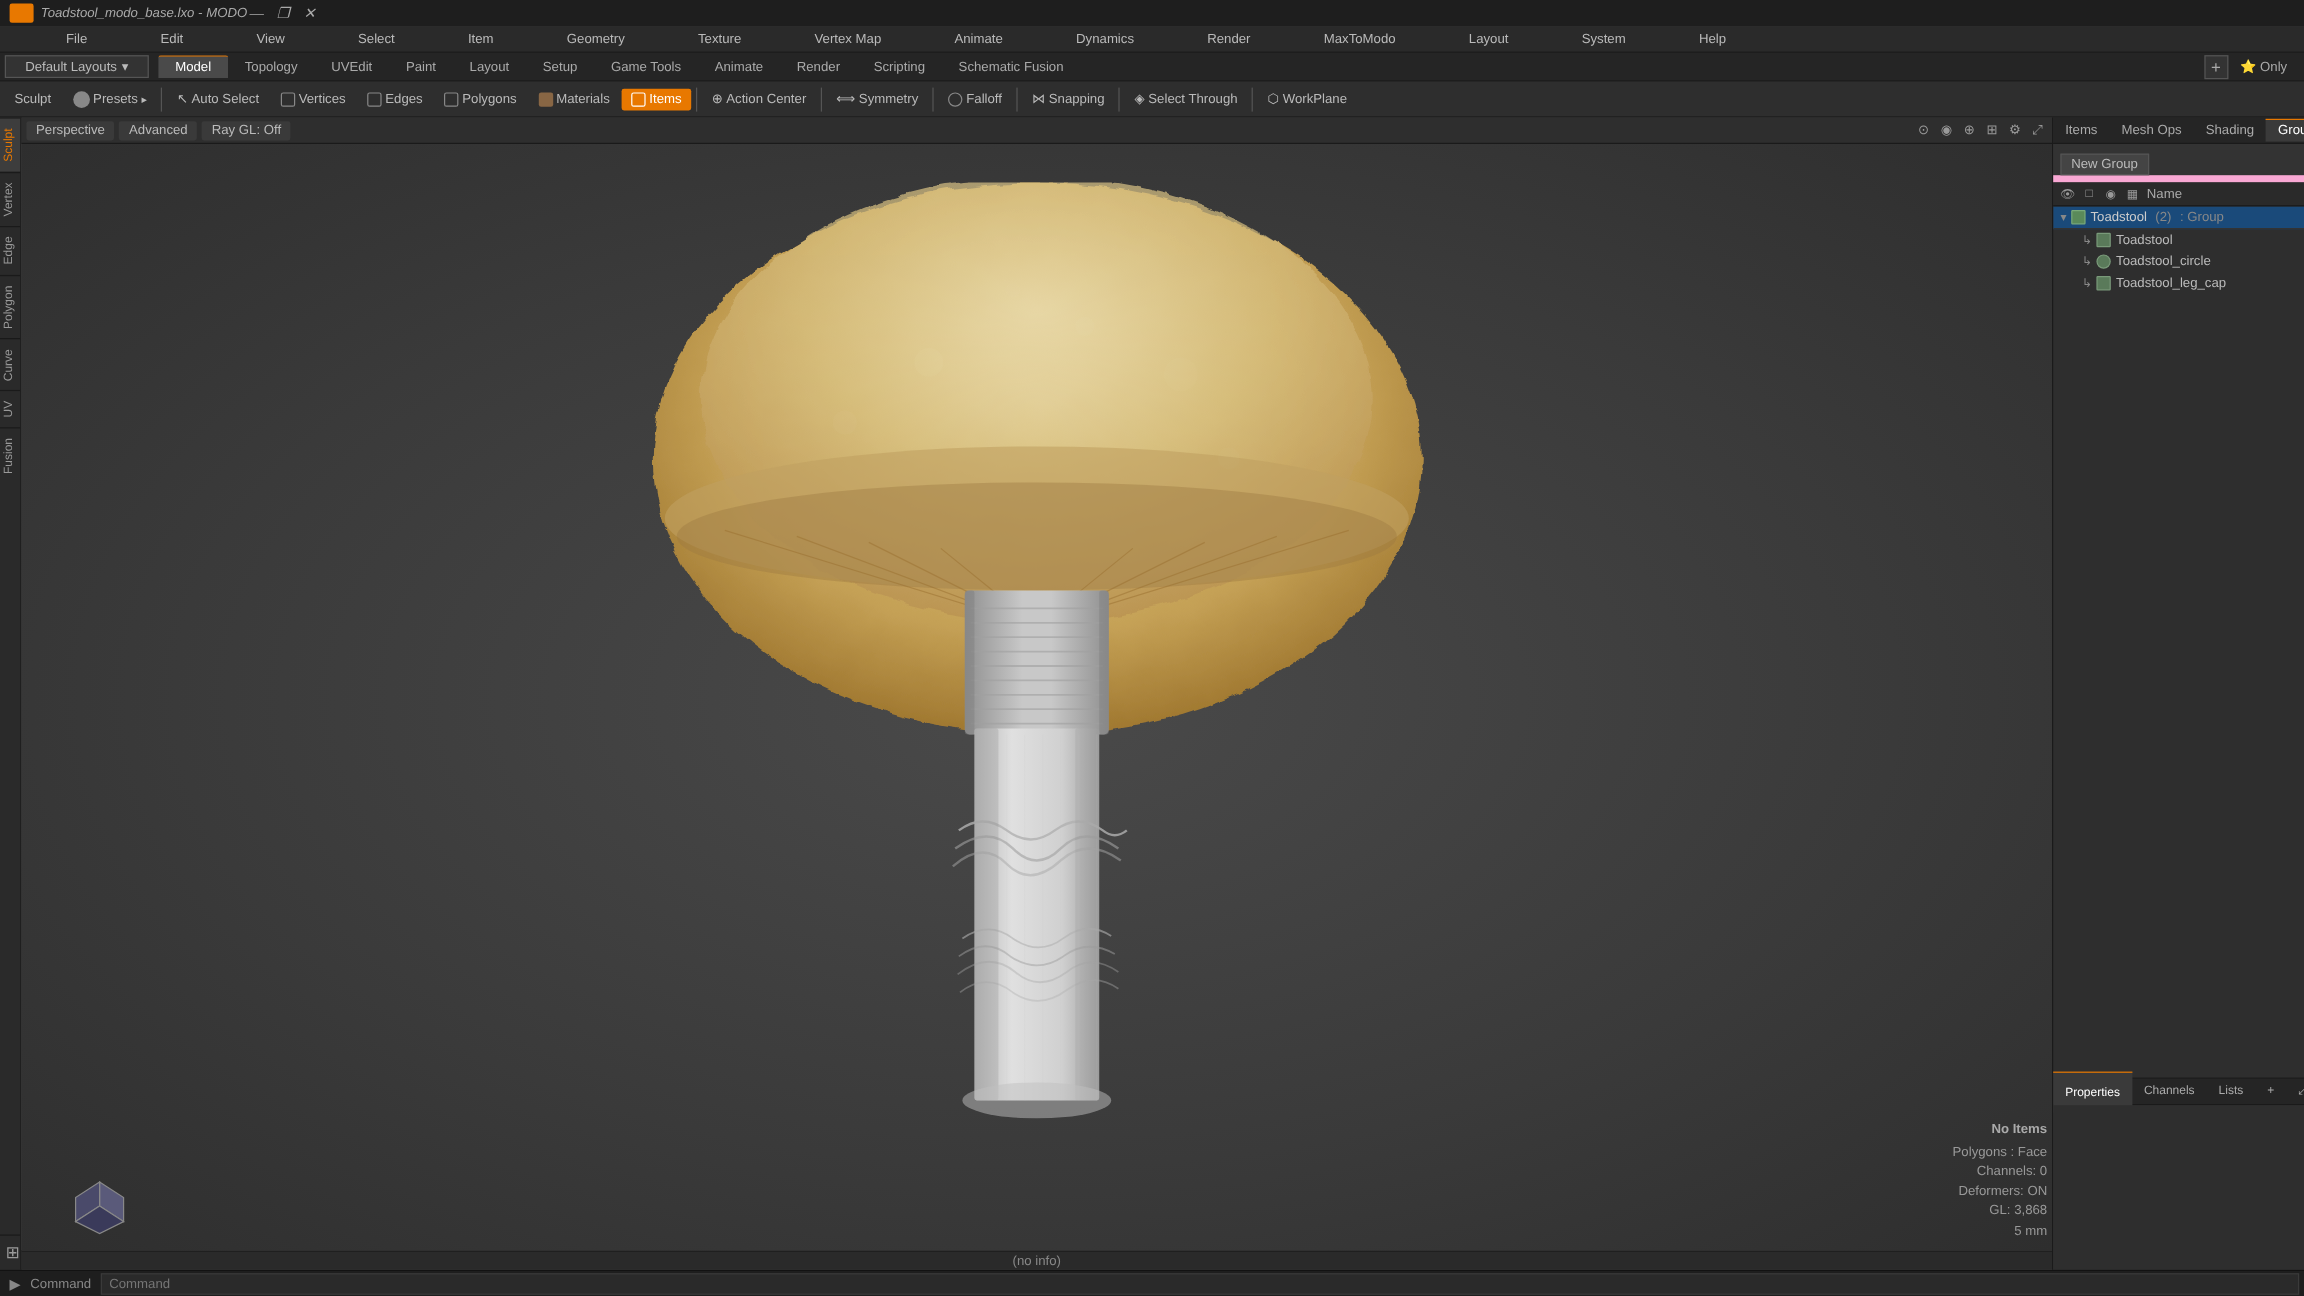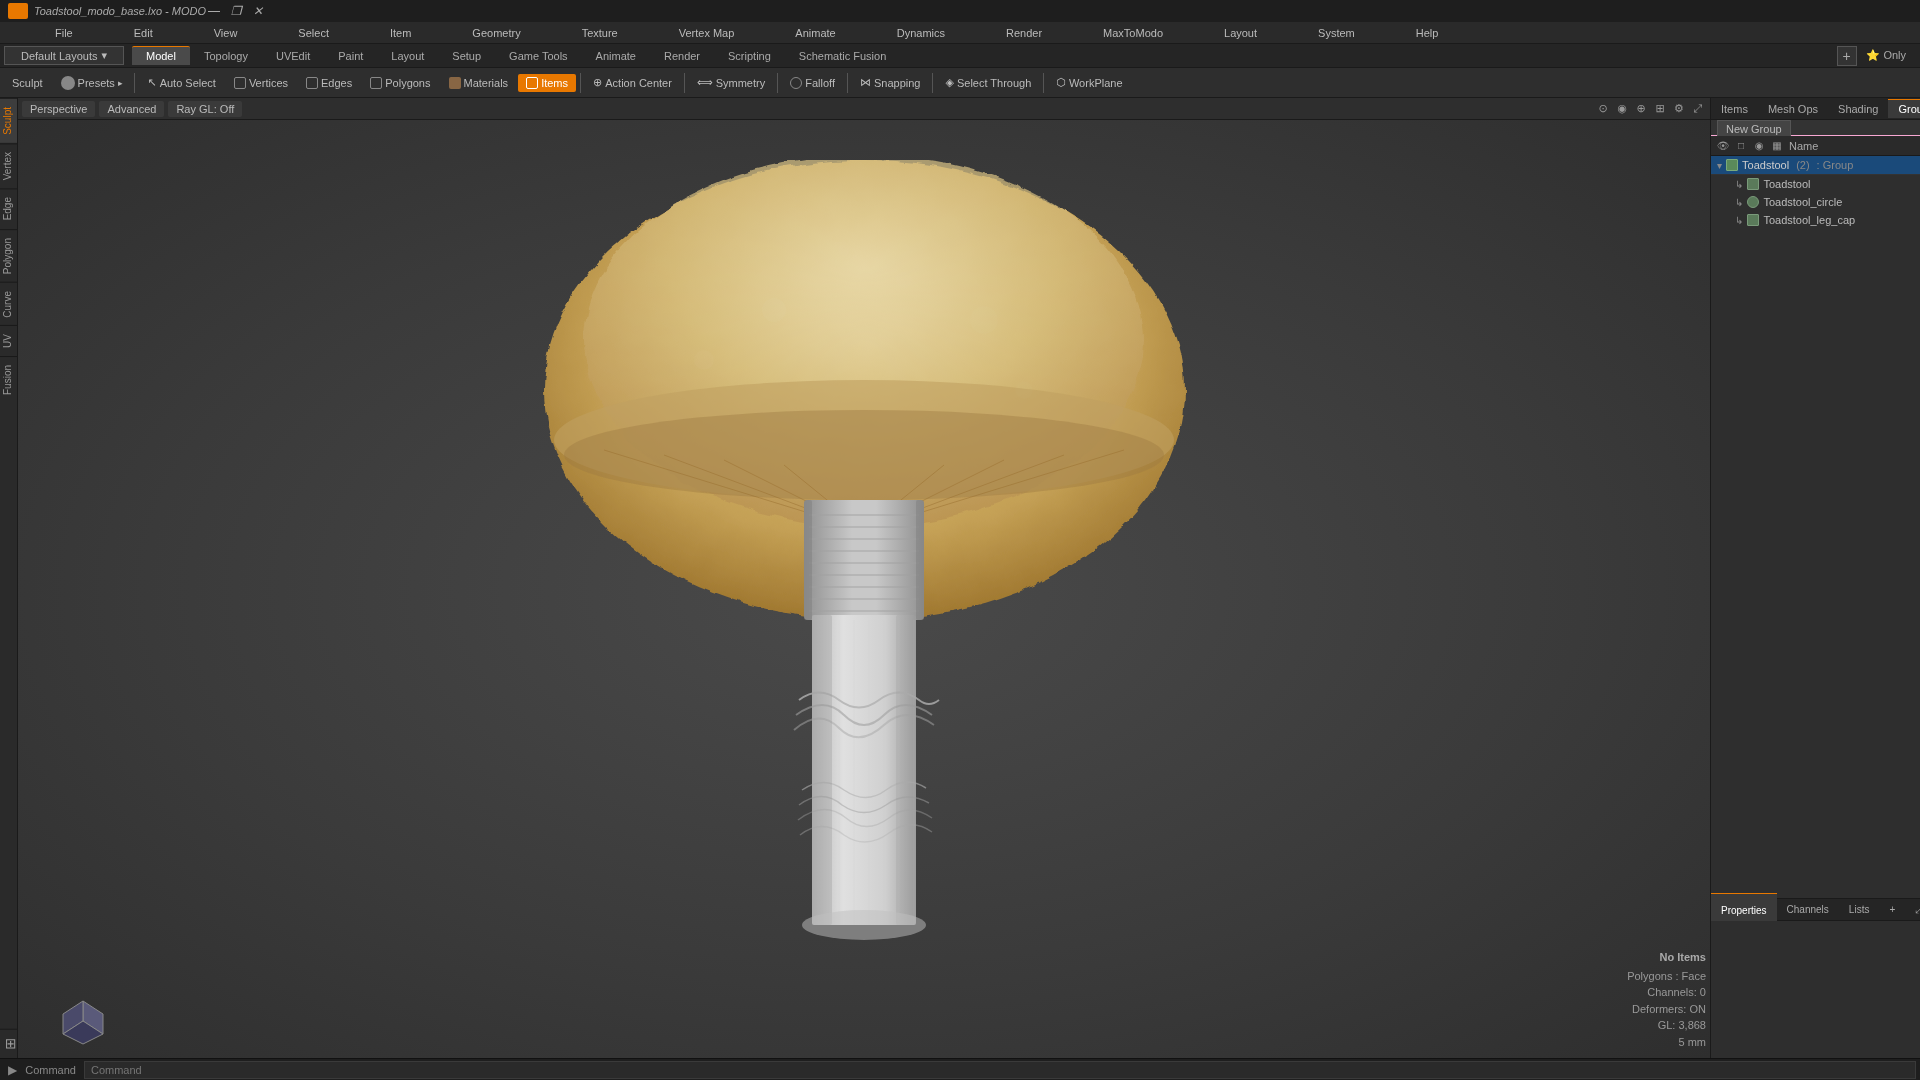--- a/index.html
+++ b/index.html
@@ -255,26 +255,26 @@
     .rp-tab {
       padding: 3px 10px;
       cursor: pointer;
       color: #aaa;
       font-size: 11px;
       white-space: nowrap;
     }
     .rp-tab.active { background: #3a3a3a; color: #fff; border-top: 1px solid #e87800; }
 
     #new-group-bar {
-      height: 16px;
+      height: 32px;
       background: #333;
       display: flex;
-      align-items: flex-start;
+      align-items: flex-end;
       padding: 0 6px;
-      border-bottom: 1px solid #f9a8d4;
+      border-bottom: 6px solid #f9a8d4;
     }
     .ng-btn {
       padding: 2px 8px;
       background: #444;
       border: 1px solid #555;
       color: #bbb;
       font-size: 11px;
       cursor: pointer;
     }
 
@@ -657,20 +657,23 @@
       <div id="stats-overlay">
         <div class="no-items">No Items</div>
         <div>Polygons : Face</div>
         <div>Channels: 0</div>
         <div>Deformers: ON</div>
         <div>GL: 3,868</div>
         <div>5 mm</div>
       </div>
     </div>
 
+    <div id="info-bar">
+      <span>(no info)</span>
+    </div>
   </div>
 
   <div id="right-panel">
 
     <div id="right-panel-tabs">
       <div class="rp-tab">Items</div>
       <div class="rp-tab">Mesh Ops</div>
       <div class="rp-tab">Shading</div>
       <div class="rp-tab active">Groups</div>
 

